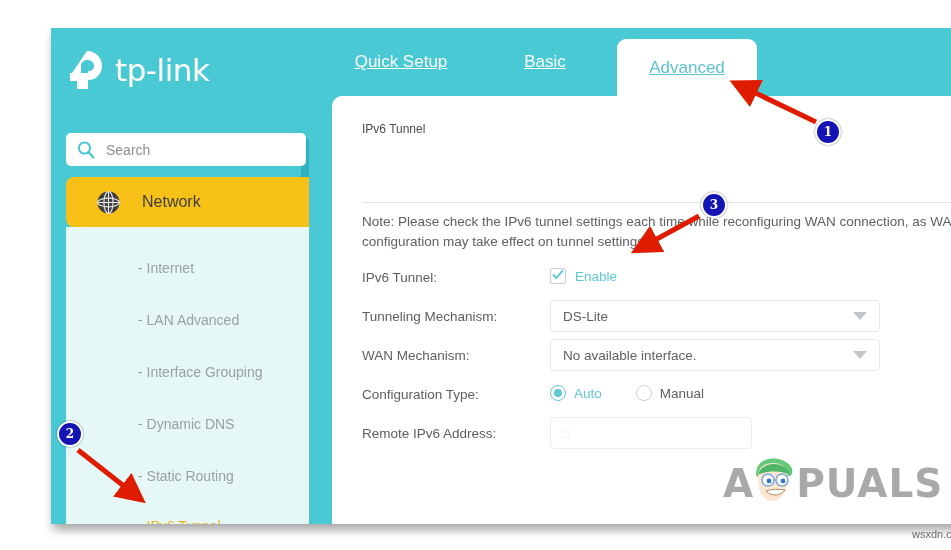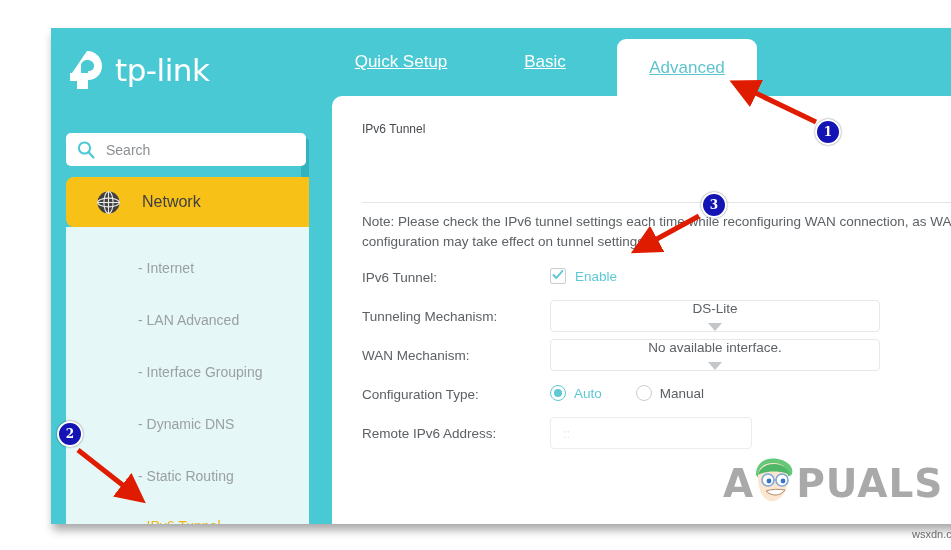--- a/index.html
+++ b/index.html
@@ -256,21 +256,20 @@
     width: 330px;
     height: 32px;
     border: 1px solid #e6e8ea;
     border-radius: 4px;
     background: #ffffff;
     display: flex;
     align-items: center;
     padding: 0 12px;
     box-sizing: border-box;
     justify-content: space-between;
-    flex-direction: column;
   }
   .select-value { font-size: 13.5px; color: #5c6165; }
   .caret { width: 0; height: 0;
     border-left: 7px solid transparent;
     border-right: 7px solid transparent;
     border-top: 8px solid #c3c7ca; }
 
   .radio-row { display: flex; align-items: center; }
   .radio {
     width: 14px; height: 14px;

